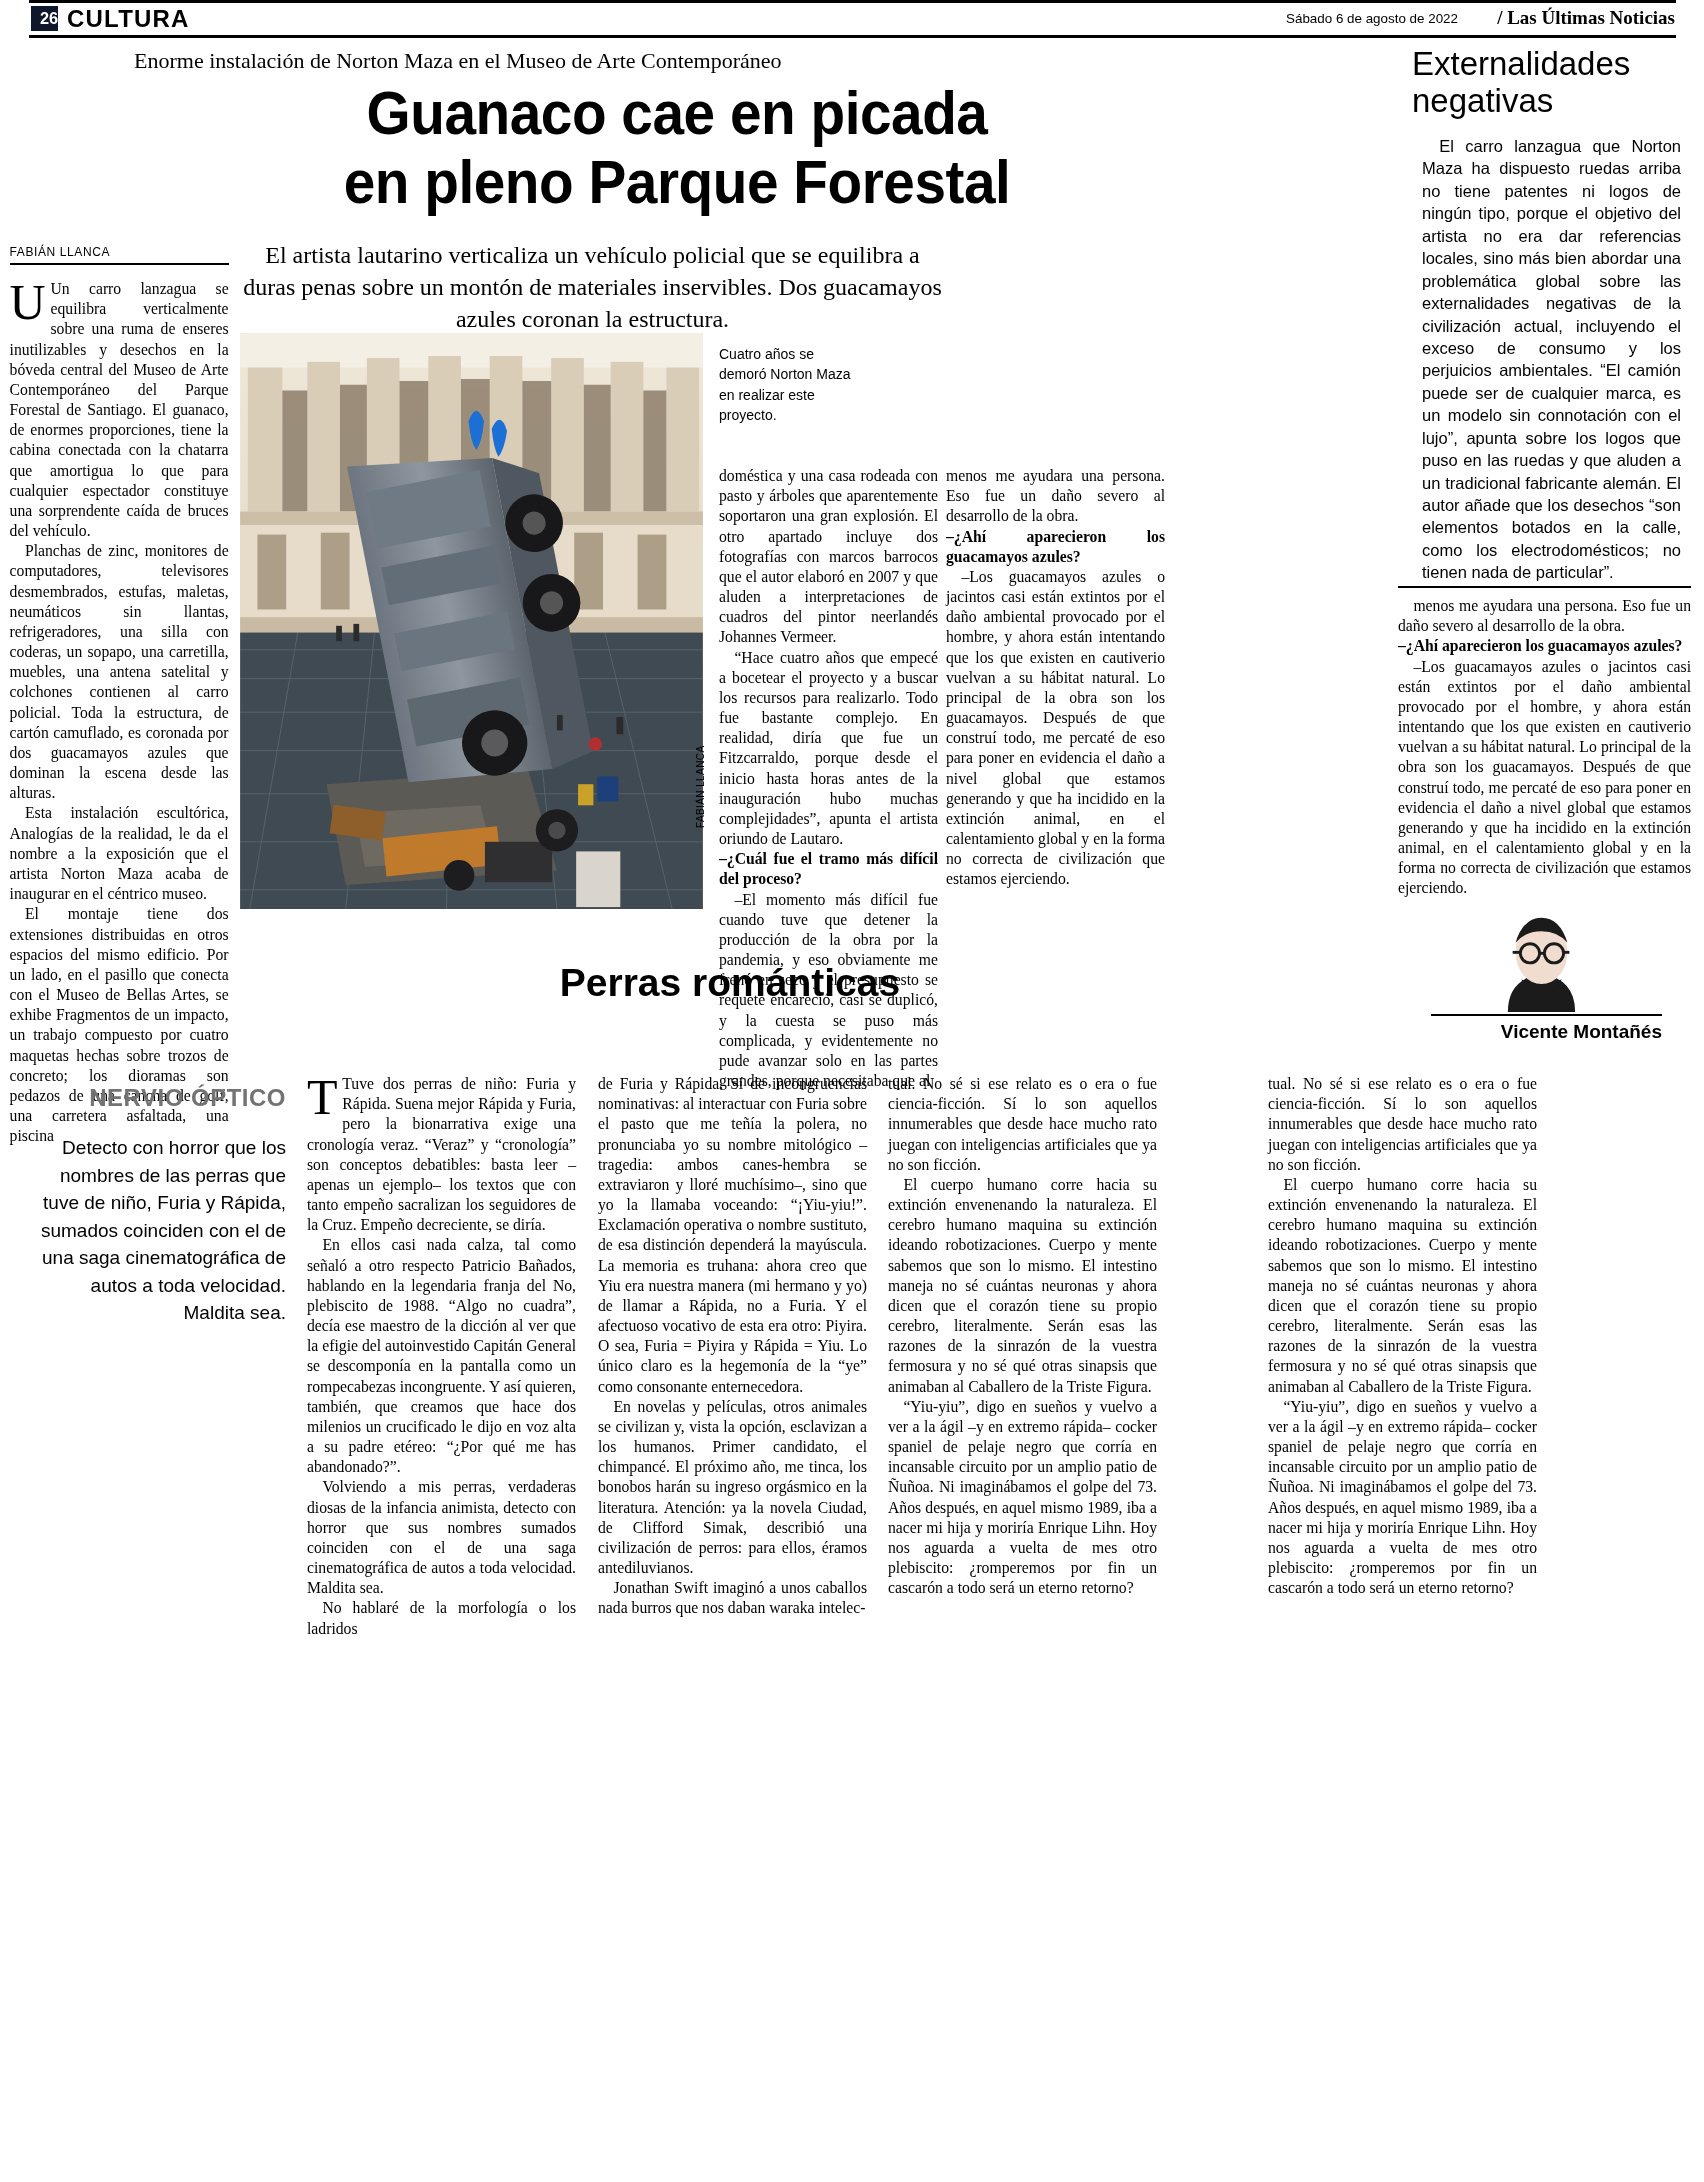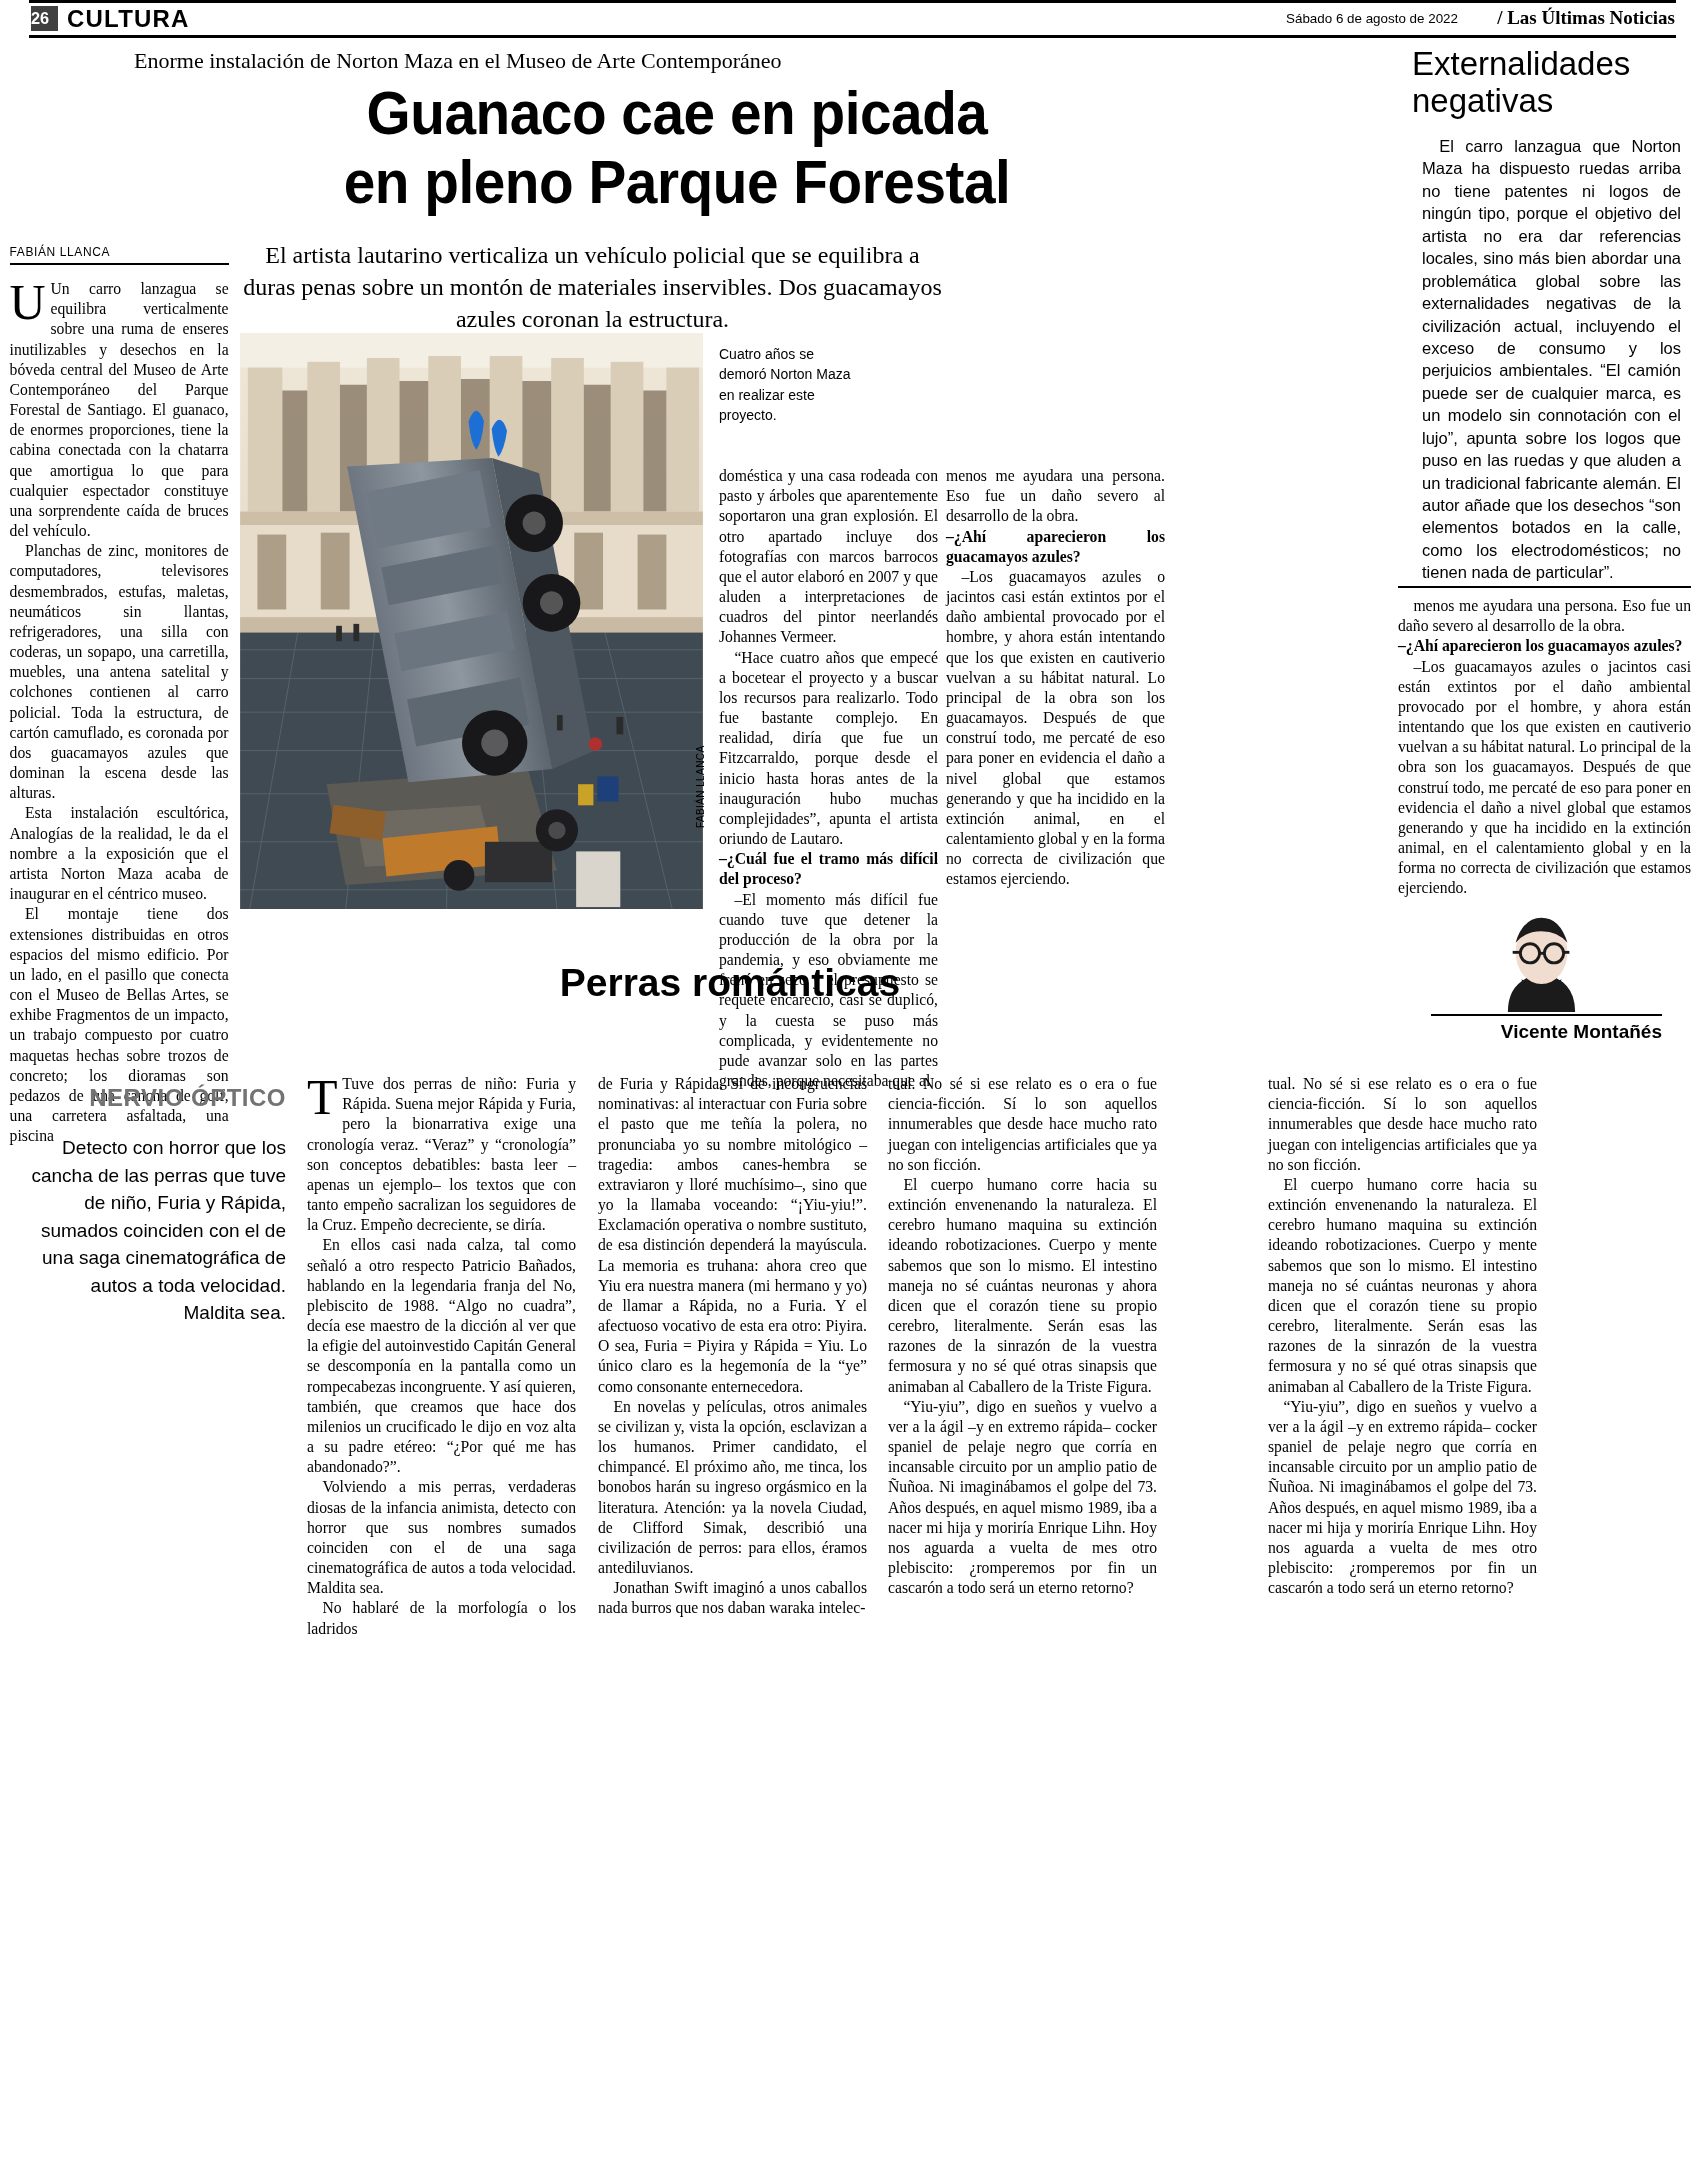--- a/index.html
+++ b/index.html
@@ -14,22 +14,22 @@
   .page { position:relative; width:1704px; height:2183px; }
 
   
   .masthead {
     position:absolute; left:0; top:0; width:1704px; height:38px;
   }
   .mast-rule-top { position:absolute; left:29px; top:0px; width:1647px; height:2.9px; background:#000; }
   .mast-rule-bottom { position:absolute; left:29px; top:35px; width:1647px; height:2.9px; background:#000; }
   .page-num {
     position:absolute; left:31px; top:5.8px; width:27px; height:25px;
-    background:#404040; color:#fff; font-family:"Liberation Sans", sans-serif;
-    font-weight:bold; font-size:16.3px; text-align:left; line-height:25px;
+    background:#0f172a; color:#fff; font-family:"Liberation Sans", sans-serif;
+    font-weight:bold; font-size:16.3px; text-align:right; line-height:25px;
   }
   .section-name {
     position:absolute; left:67px; top:4.8px;
     font-family:"Liberation Sans", sans-serif; font-weight:bold;
     font-size:24px; letter-spacing:1.2px;
   }
   .mast-date {
     position:absolute; right:246px; top:10.6px;
     font-family:"Liberation Sans", sans-serif; font-size:13.4px;
   }
@@ -328,21 +328,21 @@
       <path d="M43 46 h-8" stroke="#1b1b1b" stroke-width="3"></path>
       <path d="M88 46 h6" stroke="#1b1b1b" stroke-width="3"></path>
     </svg>
   </div>
   <div class="columnist-rule"></div>
   <div class="columnist-name">Vicente Montañés</div>
 
   <div class="feature-title">Perras románticas</div>
   <div class="nervio">NERVIO ÓPTICO</div>
   <div class="nervio-body">
-    <p>Detecto con horror que los cancha de las perras que tuve de niño, Furia y Rápida, sumados coinciden con el de una saga cinematográfica de autos a toda velocidad. Maldita sea.</p>
+    <p>Detecto con horror que los nombres de las perras que tuve de niño, Furia y Rápida, sumados coinciden con el de una saga cinematográfica de autos a toda velocidad. Maldita sea.</p>
   </div>
 
   <div class="fcol" id="fcol1">
     <p class="first"><span class="fdrop">T</span><span>Tuve dos perras de niño: Furia y Rápida. Suena mejor Rápida y Furia, pero la bionarrativa exige una cronología veraz. “Veraz” y “cronología” son conceptos debatibles: basta leer –apenas un ejemplo– los textos que con tanto empeño sacralizan los seguidores de la Cruz. Empeño decreciente, se diría.</span></p>
     <p>En ellos casi nada calza, tal como señaló a otro respecto Patricio Bañados, hablando en la legendaria franja del No, plebiscito de 1988. “Algo no cuadra”, decía ese maestro de la dicción al ver que la efigie del autoinvestido Capitán General se descomponía en la pantalla como un rompecabezas incongruente. Y así quieren, también, que creamos que hace dos milenios un crucificado le dijo en voz alta a su padre etéreo: “¿Por qué me has abandonado?”.</p>
     <p>Volviendo a mis perras, verdaderas diosas de la infancia animista, detecto con horror que sus nombres sumados coinciden con el de una saga cinematográfica de autos a toda velocidad. Maldita sea.</p>
     <p>No hablaré de la morfología o los ladridos</p>
   </div>
   <div class="fcol" id="fcol2">
     <p class="first">de Furia y Rápida. Sí de incongruencias nominativas: al interactuar con Furia sobre el pasto que me teñía la polera, no pronunciaba yo su nombre mitológico –tragedia: ambos canes-hembra se extraviaron y lloré muchísimo–, sino que yo la llamaba voceando: “¡Yiu-yiu!”. Exclamación operativa o nombre sustituto, de esa distinción dependerá la mayúscula. La memoria es truhana: ahora creo que Yiu era nuestra manera (mi hermano y yo) de llamar a Rápida, no a Furia. Y el afectuoso vocativo de esta era otro: Piyira. O sea, Furia = Piyira y Rápida = Yiu. Lo único claro es la hegemonía de la “ye” como consonante enternecedora.</p>

